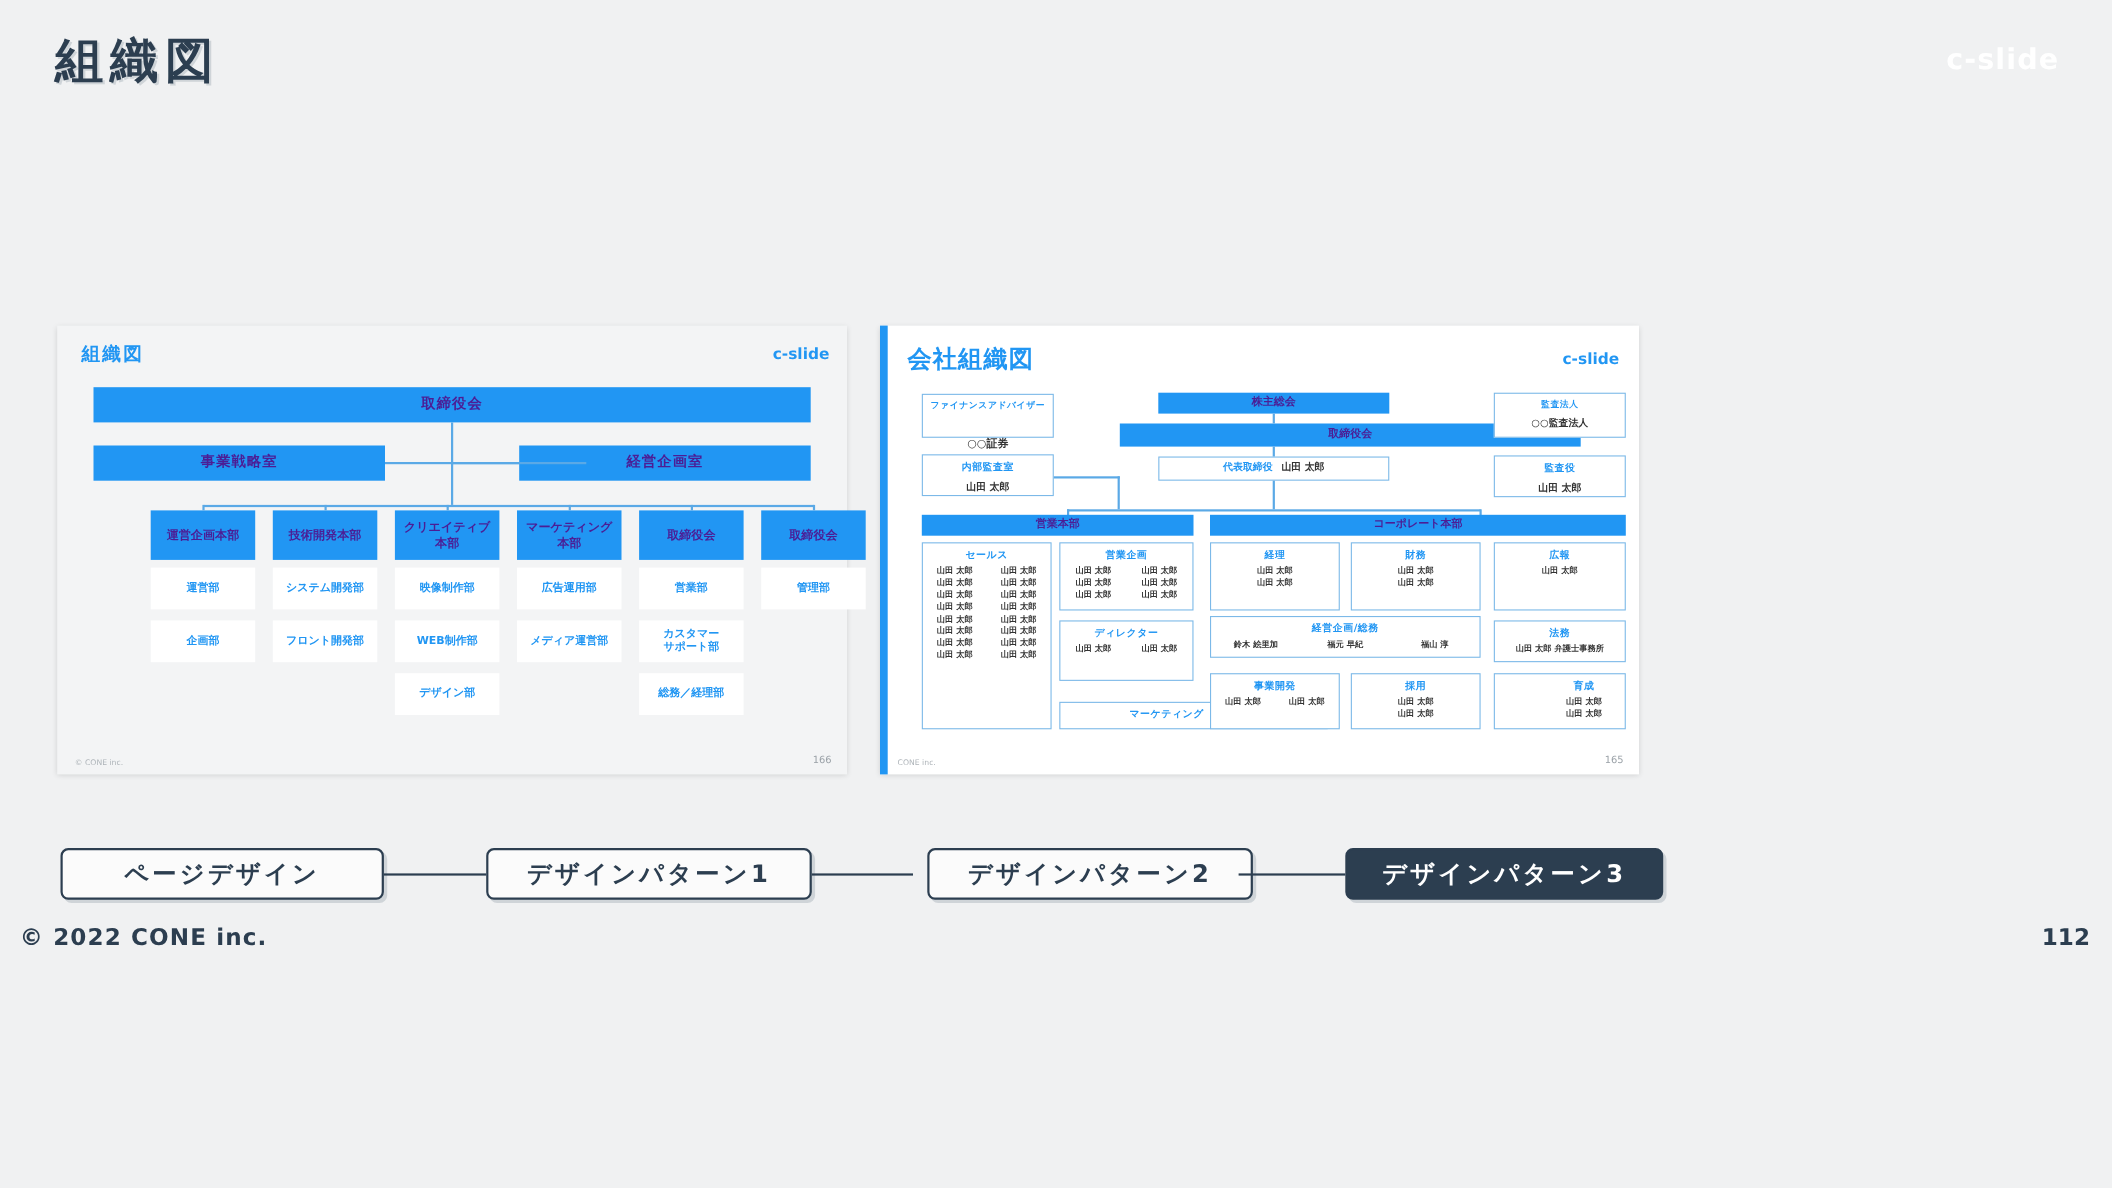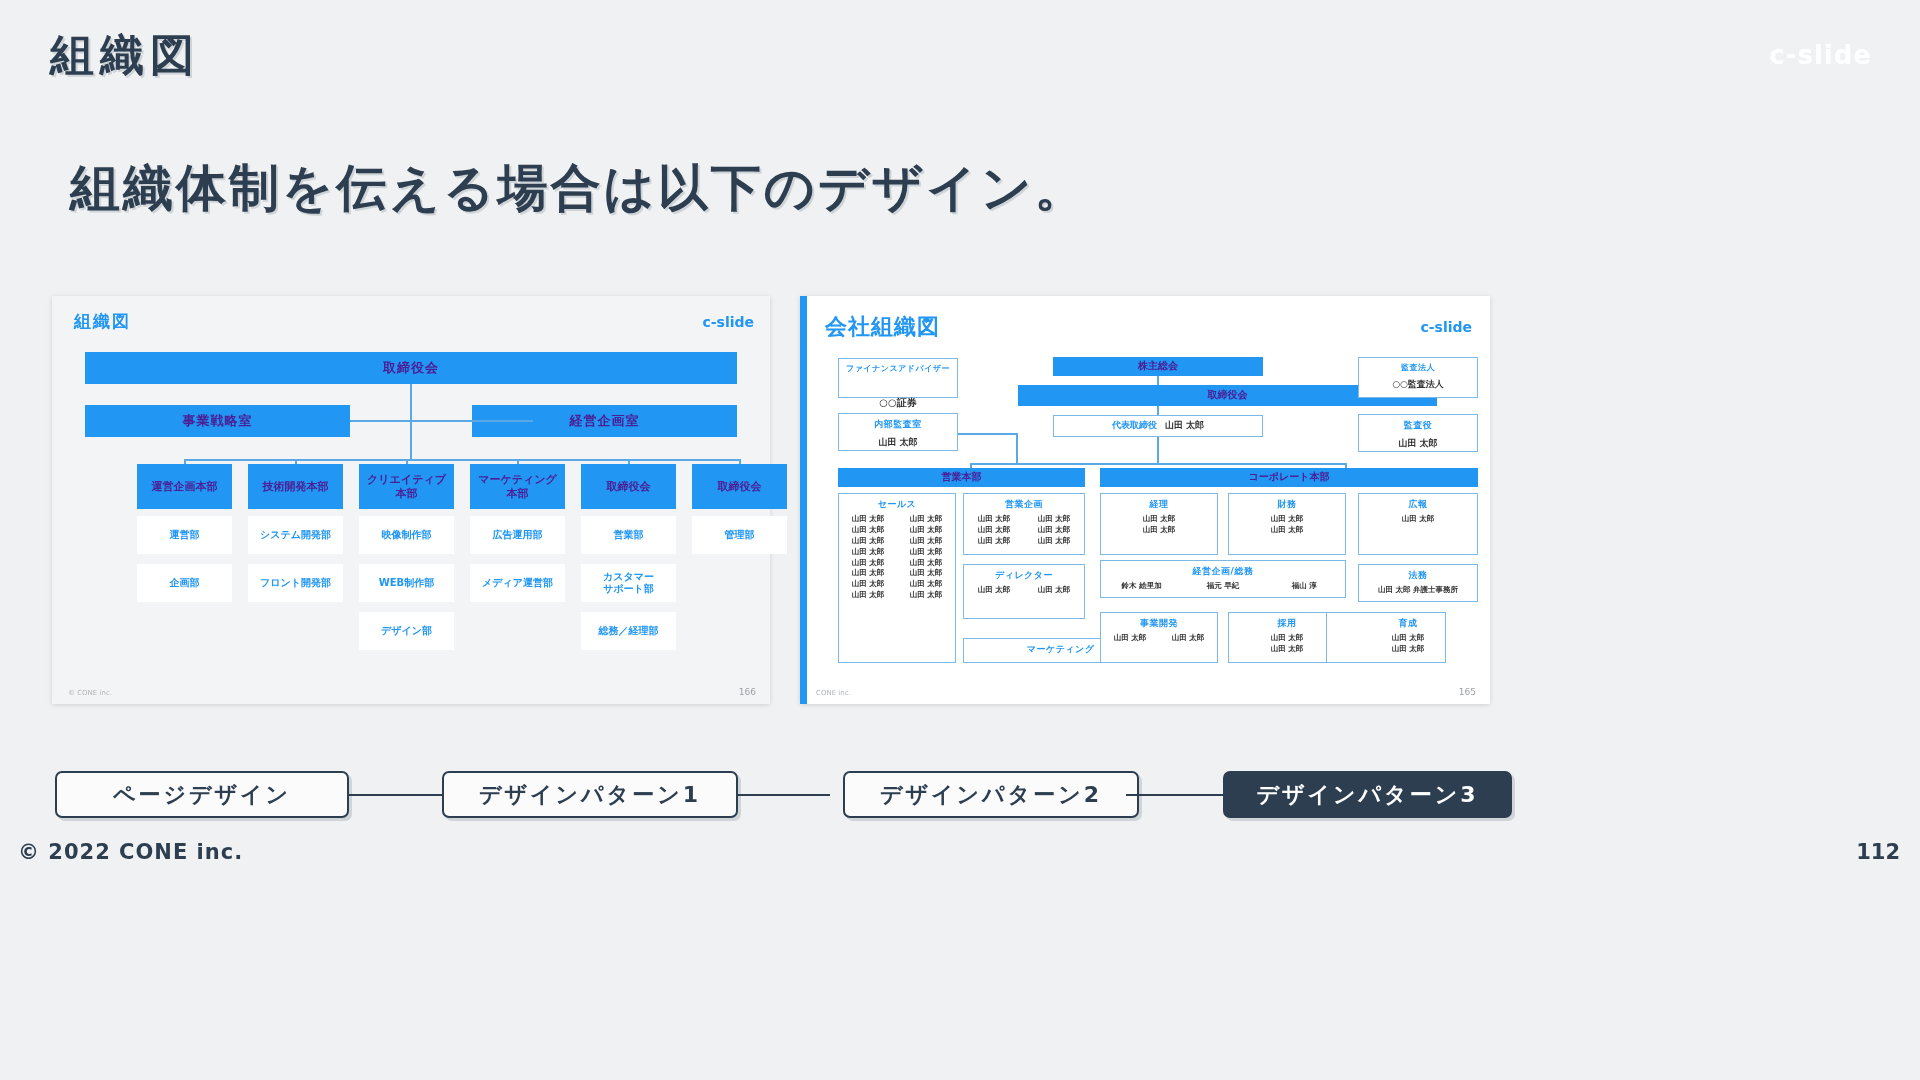--- a/index.html
+++ b/index.html
@@ -97,21 +97,20 @@
   .copyright { position:absolute; left:18px; top:840px; font-size:21px; font-weight:700; color:#2c3e50; letter-spacing:1px; }
   .pageno    { position:absolute; right:20px; top:840px; font-size:21px; font-weight:700; color:#2c3e50; }
 </style>
 </head>
 <body>
 
 <div class="page">
 
   <div class="kicker">組織図</div>
   <div class="brand-top">c-slide</div>
-  <div class="headline">組織体制を伝える場合は以下のデザイン。</div>
 
   <div class="slide slide-left">
     <div class="slide-title sl-title">組織図</div>
     <div class="slide-brand sl-brand">c-slide</div>
     <div class="slide-foot foot-l">© CONE inc.</div>
     <div class="slide-foot foot-r">166</div>
     <div id="left-chart">
         <div class="bx blue" style="left: 33px; top: 56px; width: 652px; height: 32px; font-size: 13px; letter-spacing: 1px;">取締役会</div>
         <div class="bx blue" style="left: 33px; top: 109px; width: 265px; height: 32px; font-size: 13px; letter-spacing: 1px;">事業戦略室</div>
         <div class="bx blue" style="left: 420px; top: 109px; width: 265px; height: 32px; font-size: 13px; letter-spacing: 1px;">経営企画室</div>
@@ -269,21 +268,21 @@
             <span style="width:50%;text-align:center;font-size:7.5px">山田 太郎</span>
           </div>
         </div>
         <div class="cell" style="left: 428px; top: 316px; width: 118px; height: 51px;">
           <div class="hd" style="font-size:9px">採用</div>
           <div class="names">
             <span style="width:100%;text-align:center;font-size:7.5px">山田 太郎</span>
             <span style="width:100%;text-align:center;font-size:7.5px">山田 太郎</span>
           </div>
         </div>
-        <div class="cell" style="left: 526px; top: 316px; width: 120px; height: 51px; padding-left: 44px;">
+        <div class="cell" style="left: 558px; top: 316px; width: 120px; height: 51px; padding-left: 44px;">
           <div class="hd" style="font-size:9px">育成</div>
           <div class="names">
             <span style="width:100%;text-align:center;font-size:7.5px">山田 太郎</span>
             <span style="width:100%;text-align:center;font-size:7.5px">山田 太郎</span>
           </div>
         </div>
       </div>
   </div>
 
   <div id="nav-root">

